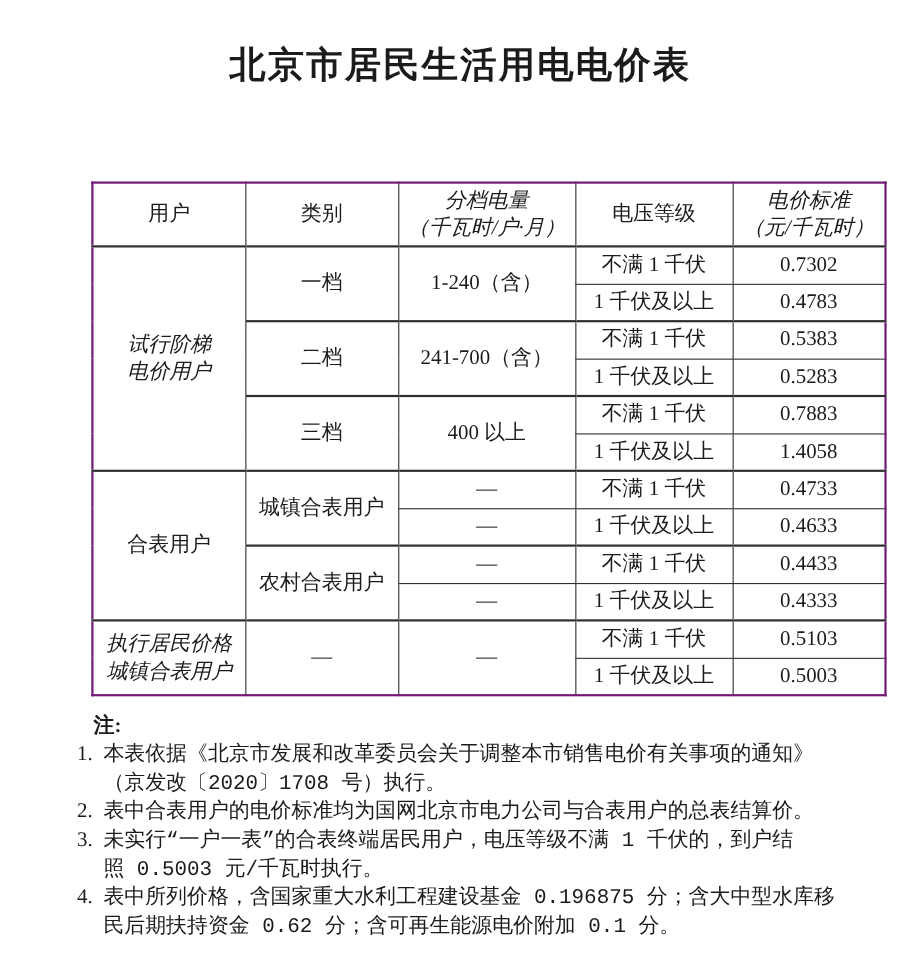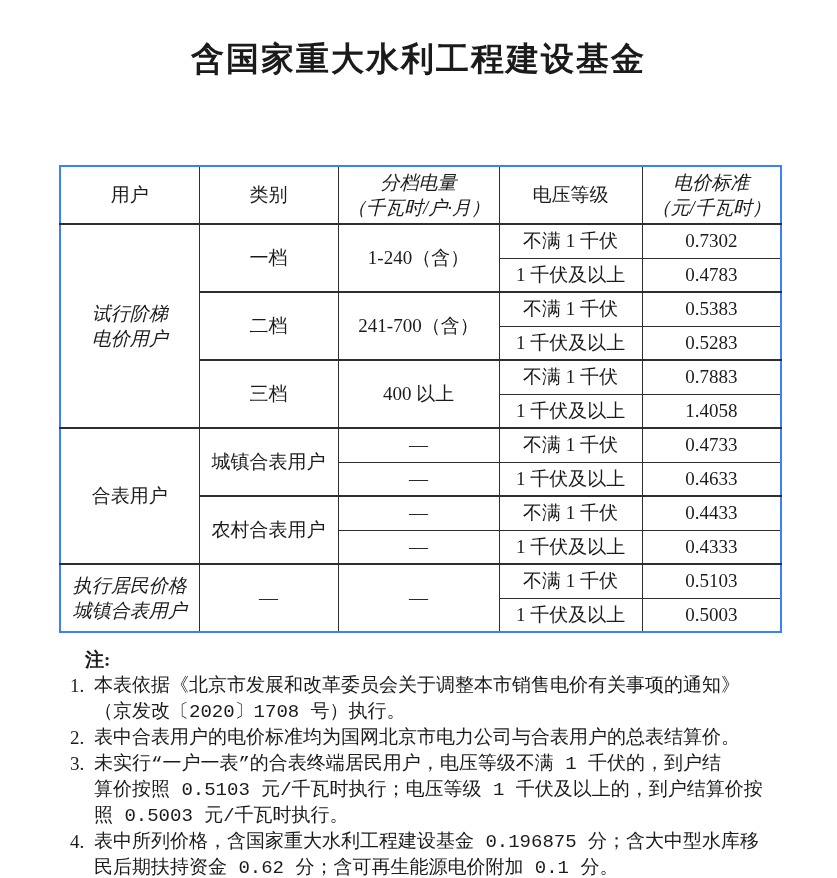--- a/index.html
+++ b/index.html
@@ -21,23 +21,23 @@
     line-height: 42px;
     text-align: center;
     font-family: "DejaVu Sans", "Liberation Sans", sans-serif;
     font-weight: bold;
     font-size: 33px;
     letter-spacing: 2px;
   }
   table.price-table {
     border-collapse: collapse;
     table-layout: fixed;
-    margin: 85px 0 0 59px;
+    margin: 85px 0 0 83px;
     width: 721px;
-    border: 2px solid #3b82f6;
+    border: 2px solid #701a75;
   }
   .price-table th, .price-table td {
     border: 1px solid #2e2e2e;
     padding: 0;
     text-align: center;
     vertical-align: middle;
     font-weight: normal;
     font-size: 19px;
     line-height: 26px;
   }
@@ -56,21 +56,21 @@
     font-weight: bold;
   }
   .note { display: flex; }
   .note-num { width: 24px; flex: none; }
   .note-lines { flex: 1; }
   .note-lines div { white-space: nowrap; font-family: Liberation Mono, monospace; }
 </style>
 </head>
 <body>
 
-<div class="page-title">含国家重大水利工程建设基金</div>
+<div class="page-title">北京市居民生活用电电价表</div>
 
 <table class="price-table">
   <colgroup>
     <col style="width:139px">
       <col style="width:139px">
       <col style="width:161px">
       <col style="width:143px">
       <col style="width:139px">
   </colgroup>
   <tbody>
@@ -179,21 +179,20 @@
     <span class="note-num">2.</span>
     <div class="note-lines">
       <div>表中合表用户的电价标准均为国网北京市电力公司与合表用户的总表结算价。</div>
     </div>
   </div>
 
   <div class="note">
     <span class="note-num">3.</span>
     <div class="note-lines">
       <div>未实行“一户一表”的合表终端居民用户，电压等级不满 1 千伏的，到户结</div>
-      <div>算价按照 0.5103 元/千瓦时执行；电压等级 1 千伏及以上的，到户结算价按</div>
       <div>照 0.5003 元/千瓦时执行。</div>
     </div>
   </div>
 
   <div class="note">
     <span class="note-num">4.</span>
     <div class="note-lines">
       <div>表中所列价格，含国家重大水利工程建设基金 0.196875 分；含大中型水库移</div>
       <div>民后期扶持资金 0.62 分；含可再生能源电价附加 0.1 分。</div>
     </div>

